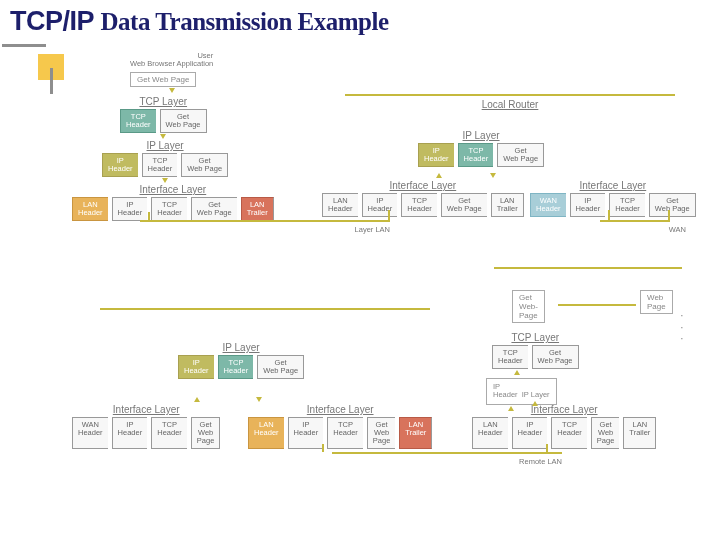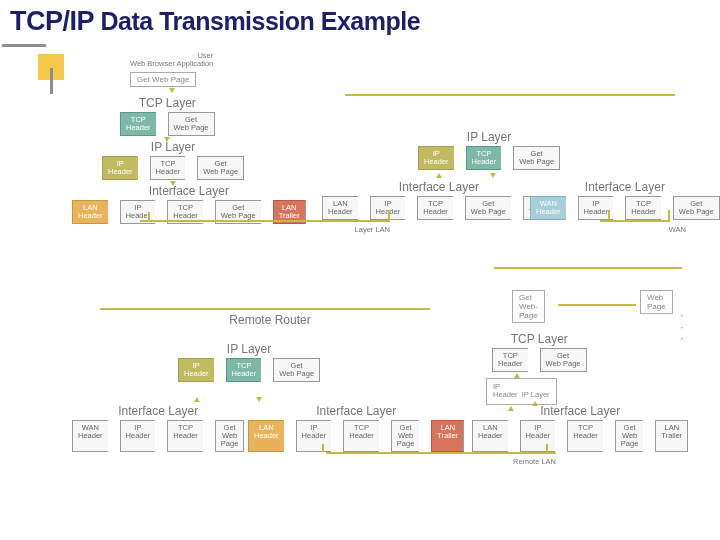--- a/index.html
+++ b/index.html
@@ -16,20 +16,21 @@
     position: absolute;
     top: 6px;
     left: 10px;
     font-weight: bold;
     color: #1d1f6b;
     font-size: 27px;
     letter-spacing: -0.5px;
   }
   .title .small {
     font-size: 25px;
+    font-family: Liberation Serif, serif;
   }
   .decor-sq {
     position: absolute;
     top: 54px;
     left: 38px;
     width: 26px;
     height: 26px;
     background: #f6c84c;
   }
   .decor-bar1 {
@@ -54,39 +55,40 @@
     left: 60px;
     width: 640px;
   }
   .lbl {
     font-size: 7.5px;
     color: #777;
     text-align: right;
     line-height: 1.05;
   }
   .hdr-lbl {
-    font-size: 12px;
+    font-size: 10px;
     color: #777;
     text-align: center;
     margin-bottom: 2px;
+    text-decoration: underline;
   }
   .box {
     display: inline-block;
     border: 1px solid #999;
     background: #f7f7f7;
     padding: 3px 5px;
     font-size: 7.5px;
     color: #666;
     text-align: center;
     vertical-align: top;
     line-height: 1.05;
   }
   .row {
     display: flex;
-    gap: 12px;
+    gap: 4px;
     align-items: stretch;
   }
   .row .box {
     border-right: none;
   }
   .row .box:last-child {
     border-right: 1px solid #999;
   }
   .teal   { background: #7db8a8; color:#fff; border-color:#5a9987;}
   .olive  { background: #c0bb60; color:#fff; border-color:#a8a050;}
@@ -177,20 +179,21 @@
 Header</div>
       <div class="box" style="white-space:pre">Get
 Web Page</div>
       <div class="box red" style="white-space:pre">LAN
 Trailer</div>
     </div>
   </div>
 
   <div class="g" style="left:280px; top:40px; width:340px;">
     <div class="bar" style="width:330px;margin:2px auto 0 auto;"></div>
+    <div class="hdr-lbl" style="margin-top:3px">Local Router</div>
   </div>
 
   <div class="g" style="left:358px; top:78px;">
     <div class="hdr-lbl">IP Layer</div>
     <div class="row">
       <div class="box olive" style="white-space:pre">IP
 Header</div>
       <div class="box teal" style="white-space:pre">TCP
 Header</div>
       <div class="box" style="white-space:pre">Get
@@ -271,21 +274,20 @@
       <div class="box" style="white-space:pre">TCP
 Header</div>
       <div class="box" style="white-space:pre">Get
 Web Page</div>
     </div>
     <div class="arrow-up" style="margin-left:22px"></div>
   </div>
 
   <div class="g" style="left:40px; top:256px; width:340px;">
     <div class="bar" style="width:330px"></div>
-    <div class="hdr-lbl" style="margin-top:3px">Remote Router</div>
   </div>
 
   <div class="g" style="left:118px; top:290px;">
     <div class="hdr-lbl">IP Layer</div>
     <div class="row">
       <div class="box olive" style="white-space:pre">IP
 Header</div>
       <div class="box teal" style="white-space:pre">TCP
 Header</div>
       <div class="box" style="white-space:pre">Get
@@ -347,20 +349,20 @@
 Page</div>
       <div class="box" style="white-space:pre">LAN
 Trailer</div>
     </div>
   </div>
 
   <div class="g arrow-up" style="left:134px; top:344px;"></div>
   <div class="g arrow-down" style="left:196px; top:344px;"></div>
   <div class="g arrow-up" style="left:472px; top:348px;"></div>
 
-  <div class="g" style="left:266px; top:400px; width:230px;">
+  <div class="g" style="left:272px; top:400px; width:230px;">
     <div class="bar" style="width:230px"></div>
     <div class="lbl" style="margin-top:4px">Remote LAN</div>
   </div>
   <div class="g vline" style="left:262px; top:392px; height:8px;"></div>
   <div class="g vline" style="left:486px; top:392px; height:8px;"></div>
 
 </div>
 
 </body></html>

